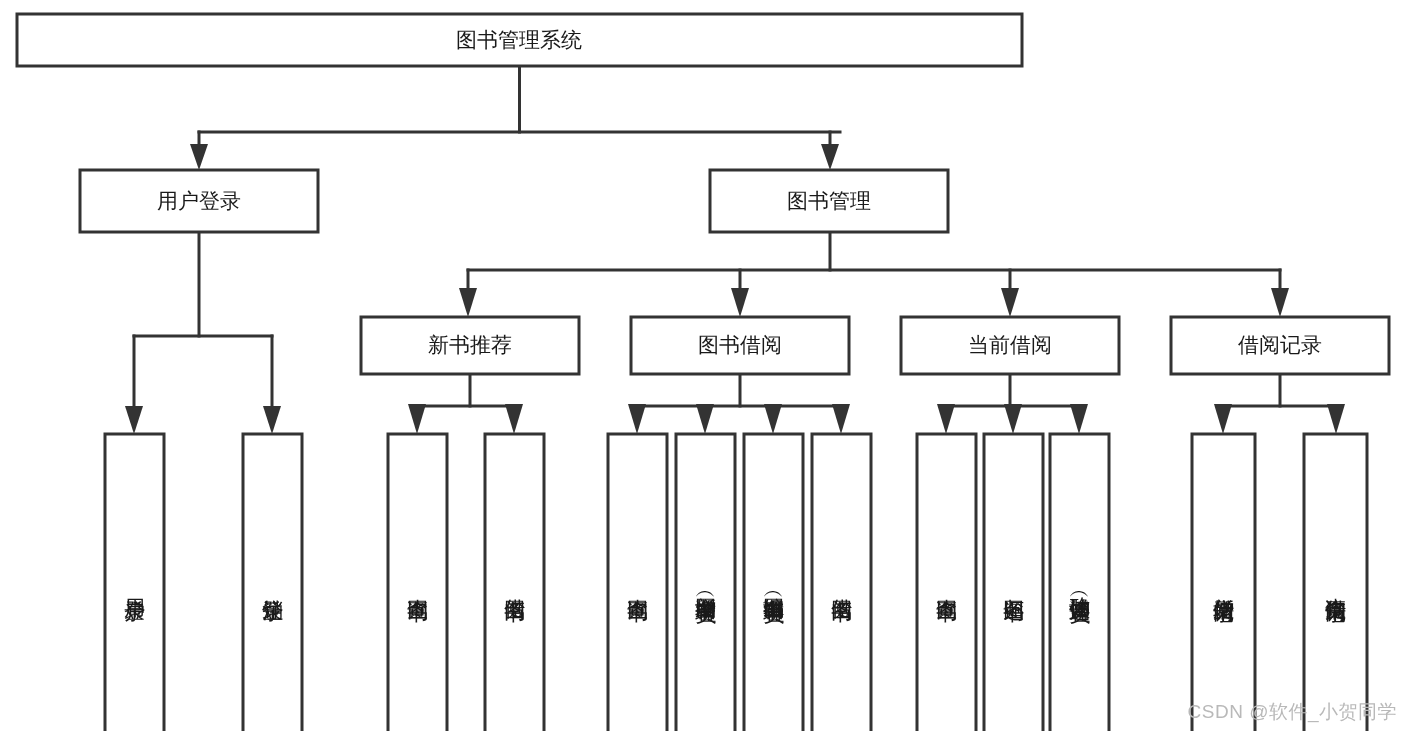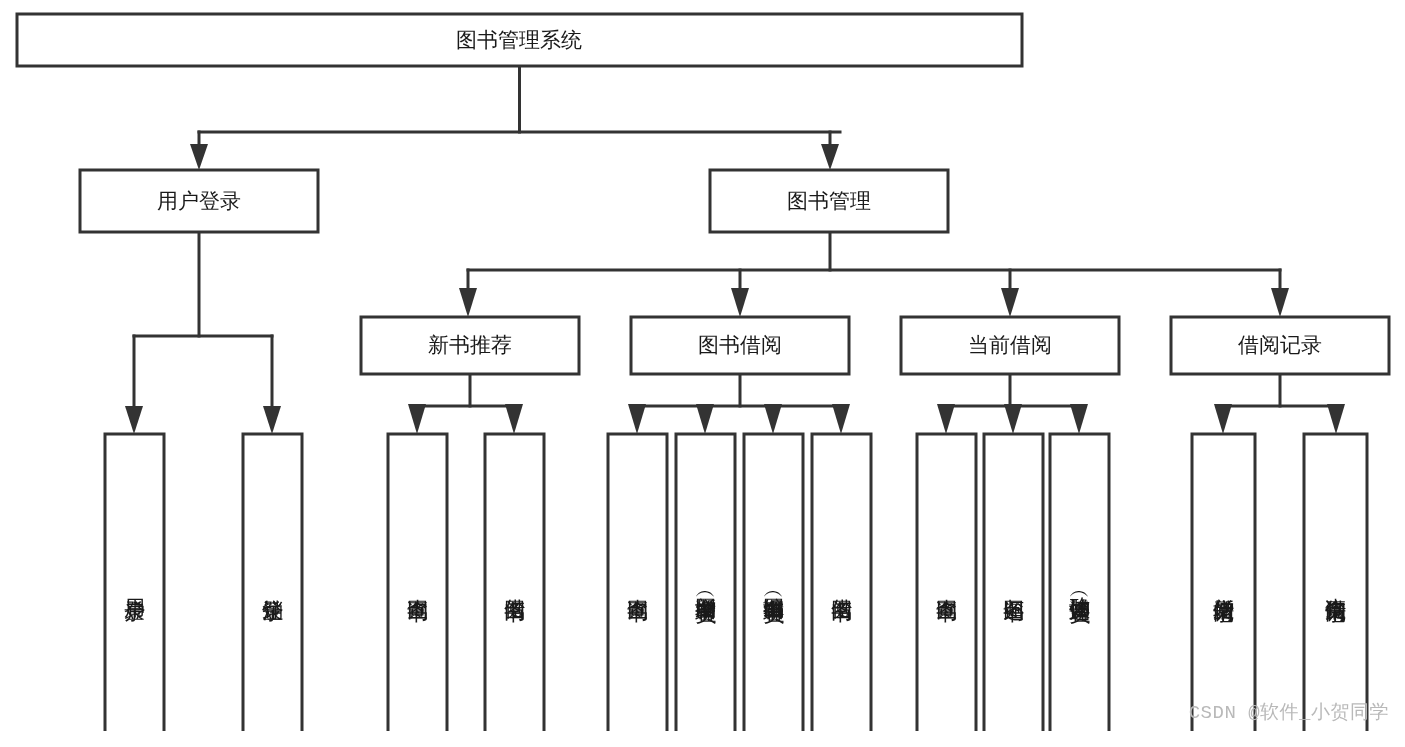--- a/index.html
+++ b/index.html
@@ -58,23 +58,23 @@
     letter-spacing: 1px;
     display: flex;
     align-items: center;
     justify-content: center;
     text-align: center;
     white-space: nowrap;
     pointer-events: none;
   }
   .watermark {
     position: absolute;
-    right: 16px;
+    right: 8px;
     bottom: 6px;
-    font-family: Liberation Mono, monospace;
+    font-family: Liberation Sans, sans-serif;
     font-size: 19px;
     color: #b9b9b9;
     letter-spacing: 0.5px;
     user-select: none;
   }
 </style>
 </head>
 <body>
 
 <div id="diagram-root">

